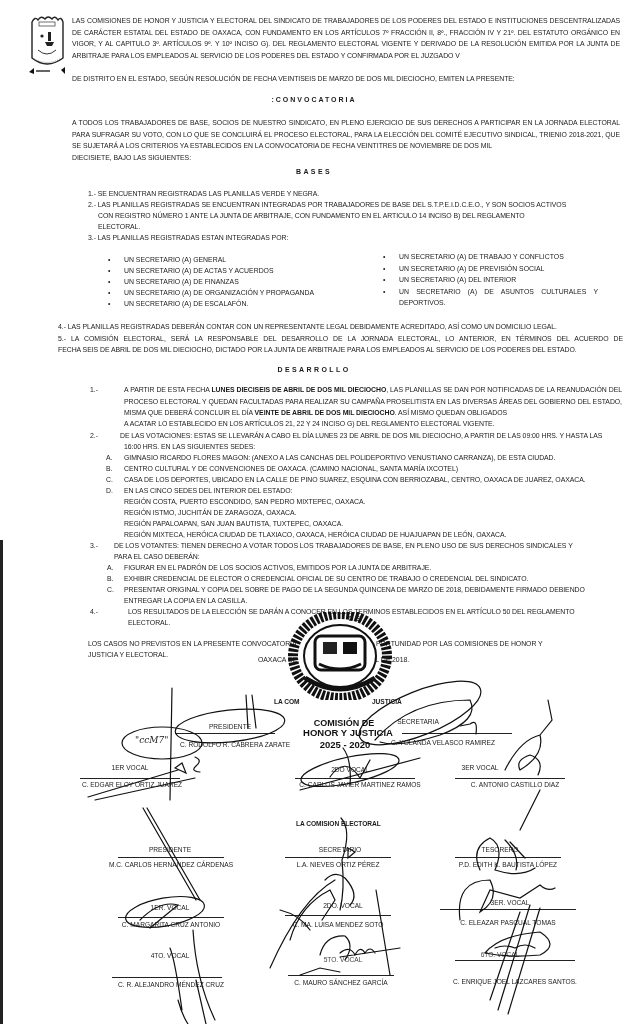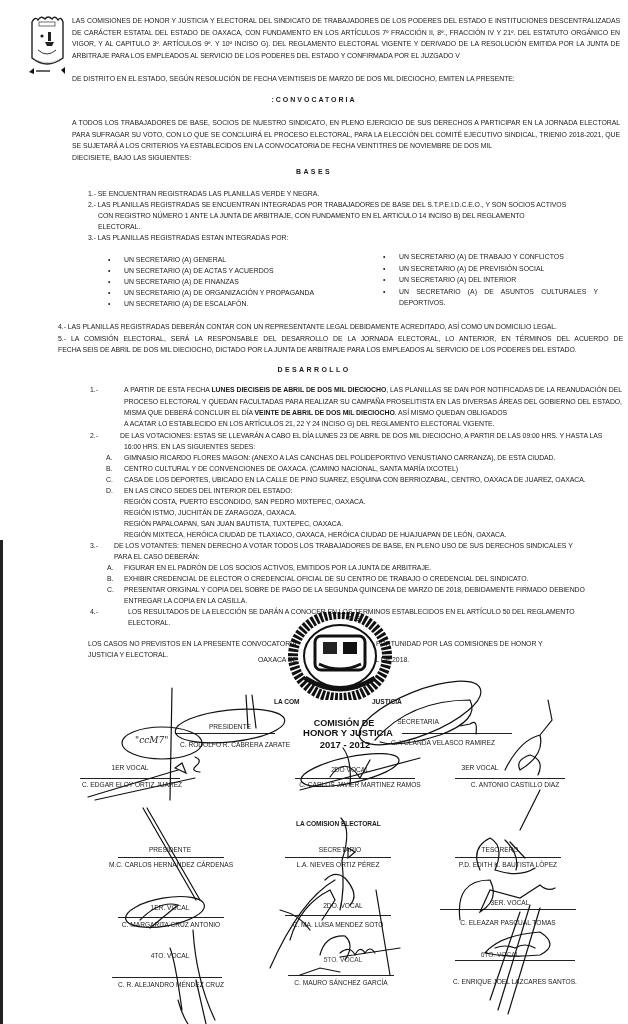--- a/index.html
+++ b/index.html
@@ -171,21 +171,21 @@
     <path d="M34 52 Q55 62 76 52" fill="none" stroke="#111" stroke-width="3"></path>
     <path d="M20 66 Q55 88 90 66" fill="none" stroke="#111" stroke-width="5"></path>
   </svg>
   <div class="abs" style="left:348px; top:615px; font-size:7px; font-weight:bold;">O.S.</div>
 
   <div class="abs t b" style="left:274px; top:696px; white-space:nowrap; font-size:6.6px;">LA COM</div>
   <div class="abs t b" style="left:372px; top:696px; white-space:nowrap; font-size:6.6px;">JUSTICIA</div>
 
   <div class="stamp-text" style="left:298px; top:718px; width:92px; font-size:9px; line-height:10px;">COMISIÓN DE</div>
   <div class="stamp-text" style="left:288px; top:727px; width:120px; font-size:9.5px; line-height:11px;">HONOR Y JUSTICIA</div>
-  <div class="stamp-text" style="left:303px; top:739px; width:84px; font-size:9.5px; line-height:11px;">2017 - 2012</div>
+  <div class="stamp-text" style="left:303px; top:739px; width:84px; font-size:9.5px; line-height:11px;">2025 - 2020</div>
 
   <div class="sig-line" style="left:175px; top:733px; width:100px;"></div>
   <div class="sig-role" style="left:200px; top:722px; width:60px;">PRESIDENTE</div>
   <div class="sig-name" style="left:180px; top:740px; width:110px;">C. RODOLFO R. CABRERA ZARATE</div>
 
   <div class="sig-line" style="left:402px; top:733px; width:110px;"></div>
   <div class="sig-role" style="left:383px; top:717px; width:70px;">SECRETARIA</div>
   <div class="sig-name" style="left:388px; top:738px; width:110px;">C. YOLANDA VELASCO RAMIREZ</div>
 
   <div class="sig-line" style="left:80px; top:778px; width:100px;"></div>

